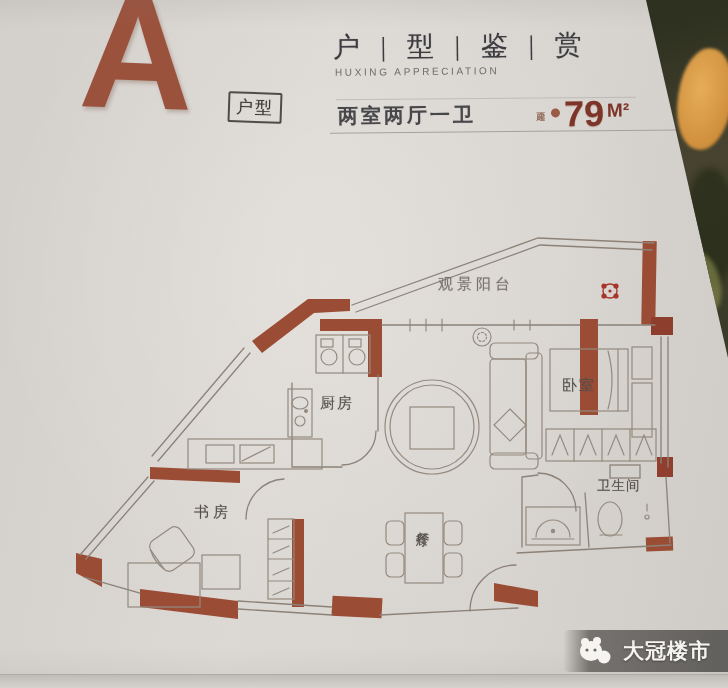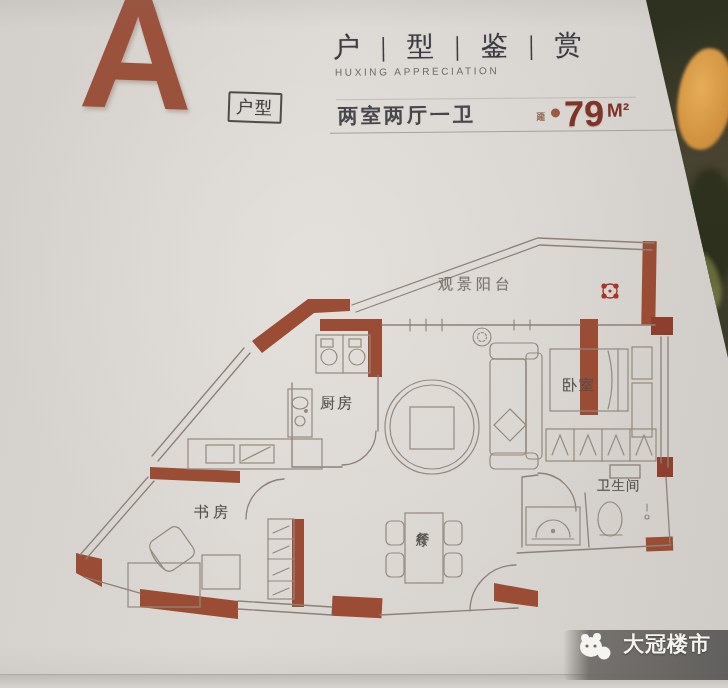--- a/index.html
+++ b/index.html
@@ -96,24 +96,24 @@
     position:absolute;left:44px;top:252px;width:30px;height:60px;border-radius:50%;
     background:#8f9350;filter:blur(2px);opacity:0.6;transform:rotate(-15deg);
   }
   
   .bottom-strip{
     position:absolute;left:0;top:674px;width:728px;height:14px;
     background:linear-gradient(#bfbcb7,#d8d5d0);
     border-top:1px solid #aeaba6;
   }
   .watermark{
-    position:absolute;left:563px;top:630px;width:165px;height:50px;
+    position:absolute;left:563px;top:630px;width:165px;height:42px;
     background:linear-gradient(90deg, rgba(104,101,98,0) 0%, rgba(104,101,98,0.88) 16%, rgba(92,90,88,0.95) 100%);
     border-radius:6px 0 0 6px;
-    display:flex;gap:8px;padding-left:14px;box-sizing:border-box;
+    display:flex;align-items:center;gap:8px;padding-left:14px;box-sizing:border-box;
   }
   .wm-text{
     color:#f6f4f1;font-size:21px;font-weight:bold;letter-spacing:1px;
     text-shadow:0 1px 2px rgba(0,0,0,0.35);
   }
 </style>
 </head>
 <body>
 
 <div class="paper">

